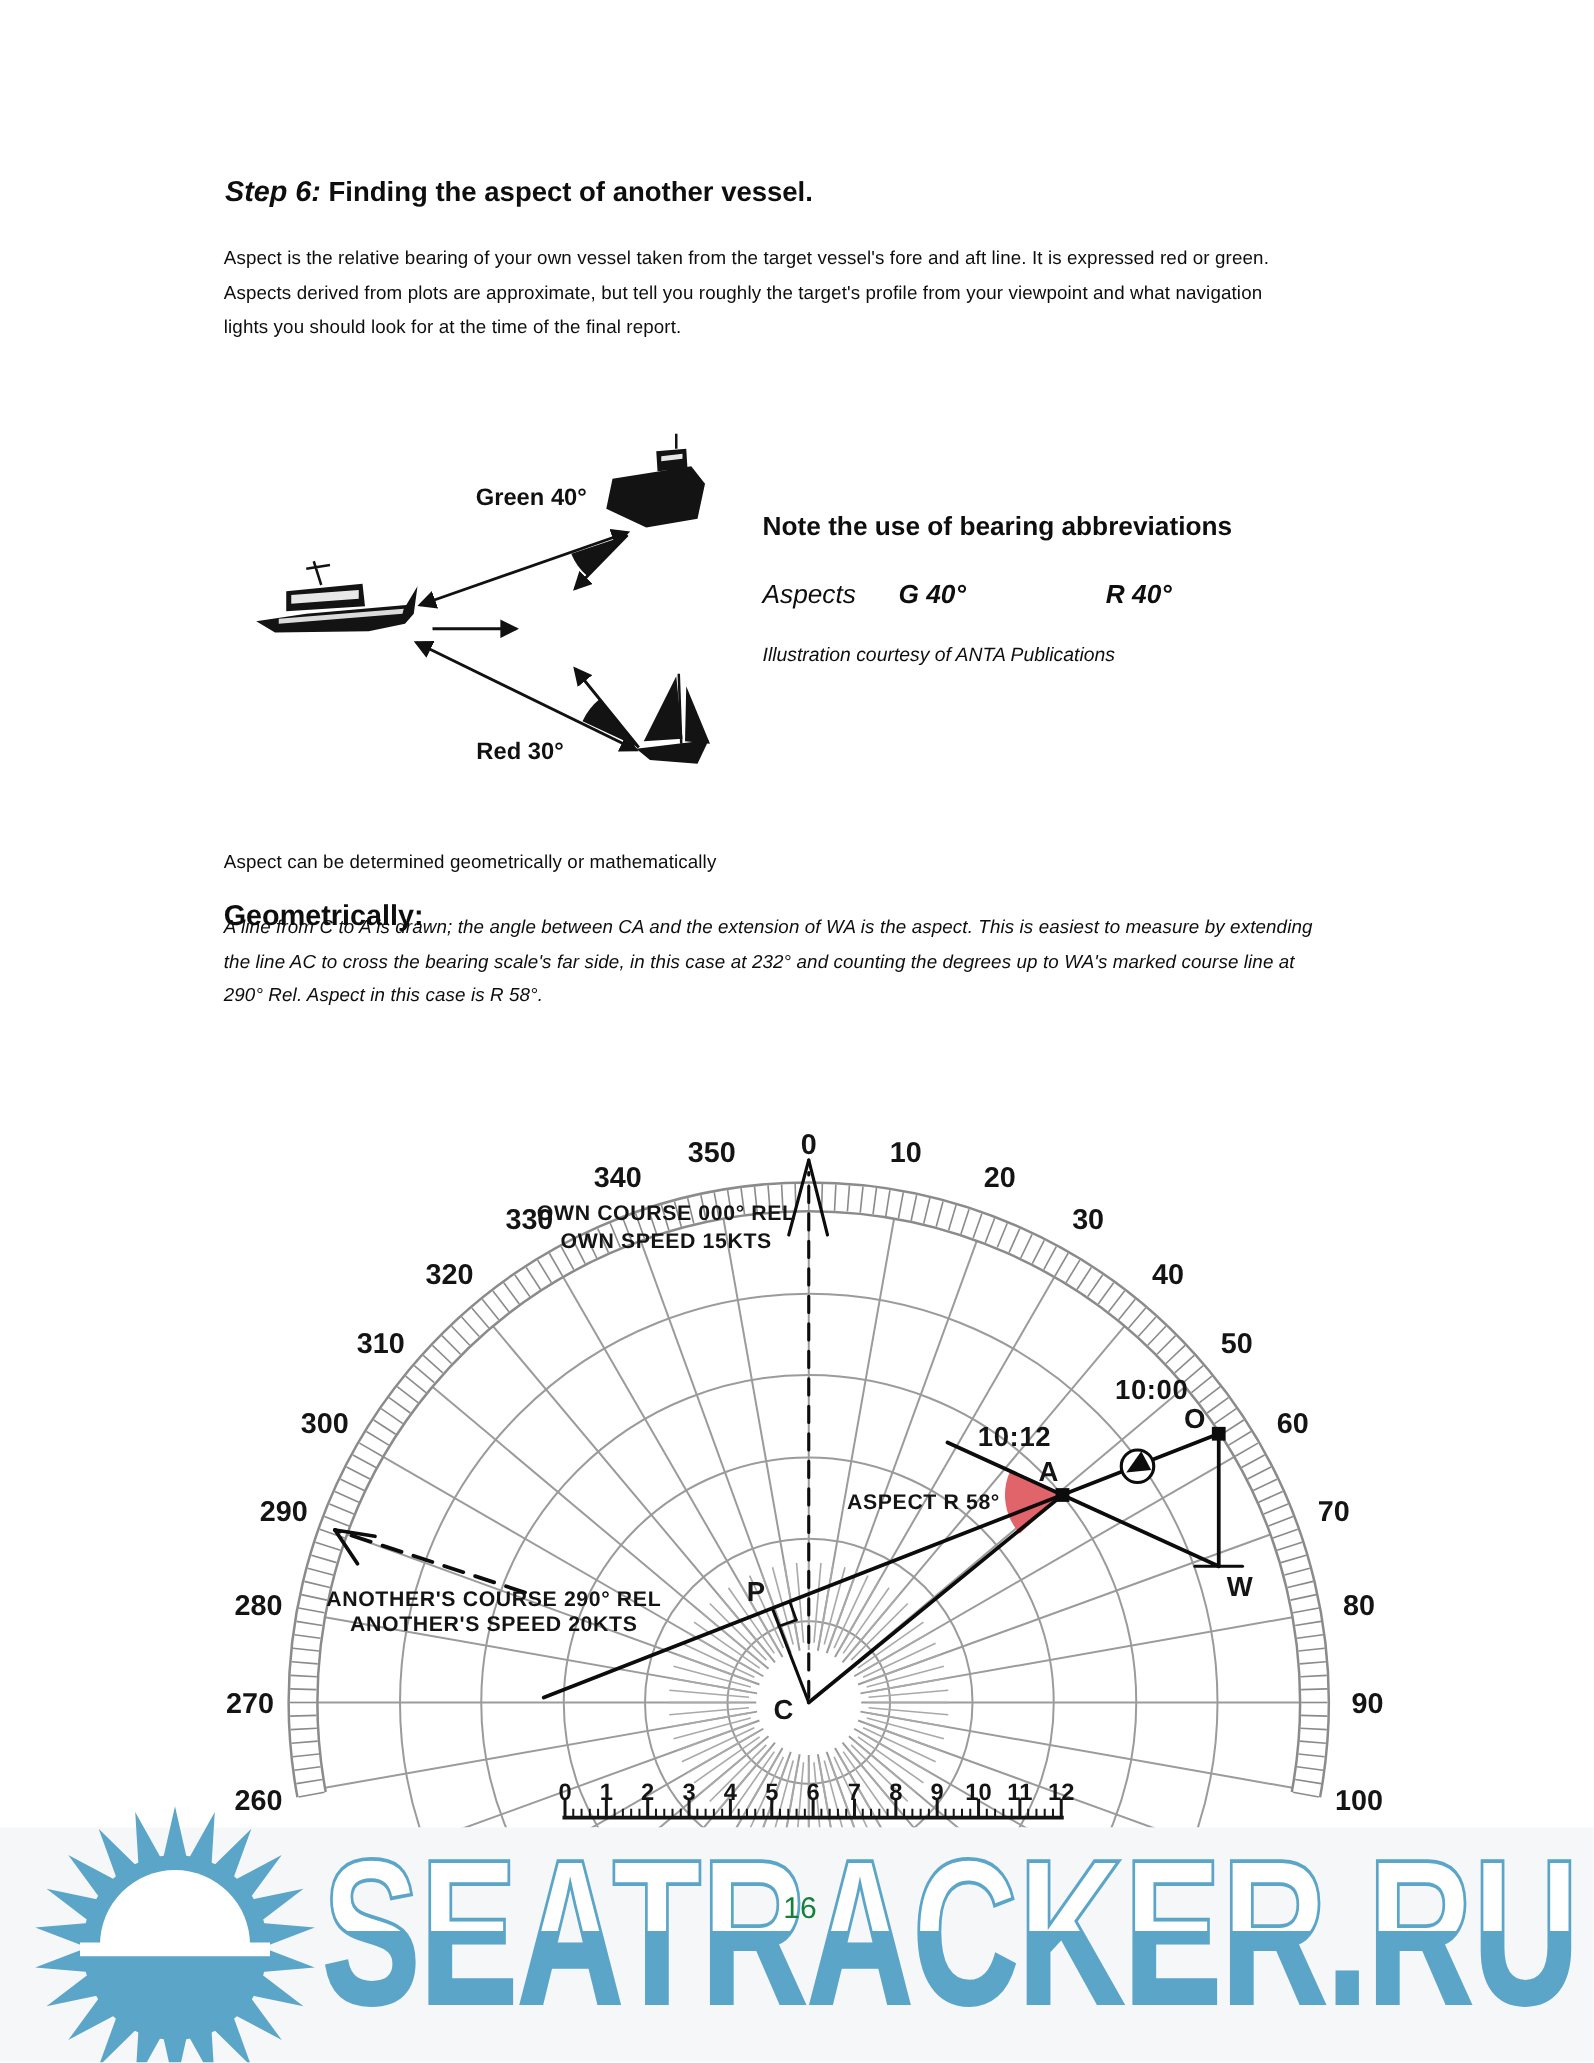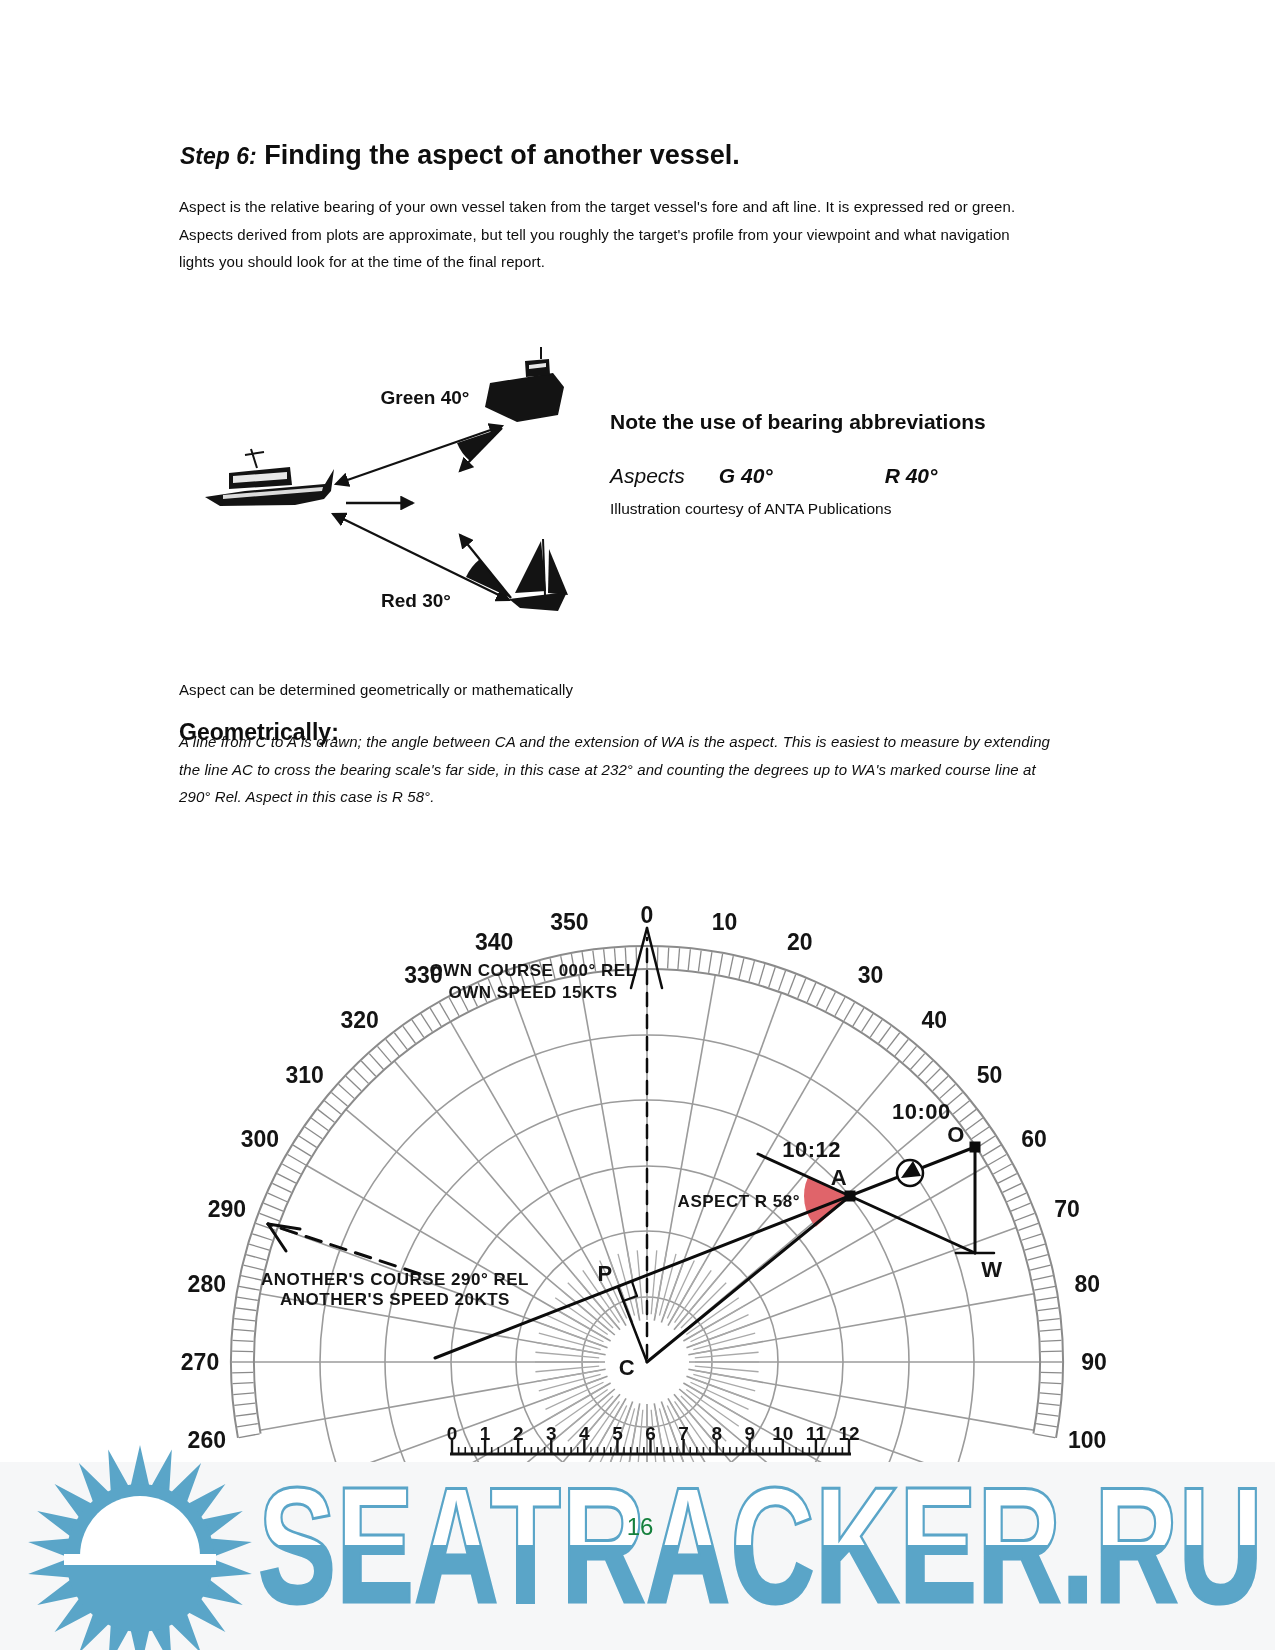--- a/index.html
+++ b/index.html
@@ -2,29 +2,29 @@
 <html><head>
 <meta charset="utf-8">
 <style>
   html,body{margin:0;padding:0;}
   body{
     width:1275px;height:1650px;position:relative;background:#ffffff;
     font-family:"Liberation Sans",sans-serif;color:#0e0e0e;overflow:hidden;
   }
   .abs{position:absolute;}
   .h1-step{font-size:23px;font-weight:bold;font-style:italic;}
-  .h1-rest{font-size:27px;font-weight:bold;margin-top:16px;}
+  .h1-rest{font-size:22px;font-weight:bold;margin-top:16px;}
   .para{font-size:15px;line-height:27.5px;letter-spacing:.1px;}
   .h2{font-size:23px;font-weight:bold;}
   .note-title{font-size:21px;font-weight:bold;}
   .note-row{font-size:21px;font-style:italic;margin-top:30px;}
   .note-label{display:inline-block;width:103px;}
   .note-v1{display:inline-block;width:160px;font-weight:bold;}
   .note-v2{display:inline-block;font-weight:bold;}
-  .note-caption{font-size:15.5px;margin-top:12px;}
+  .note-caption{font-size:15.5px;font-style:italic;margin-top:28px;}
   .pagenum{font-size:24px;color:#15803d;text-align:center;width:48px;}
   svg text{font-family:"Liberation Sans",sans-serif;}
   .wm-band{background:#f6f7f8;}
 </style>
 </head>
 <body>
 
 <div class="abs" style="left:180px;top:140px;">
   <span class="h1-step">Step 6:</span><span class="h1-rest"> Finding the aspect of another vessel.</span>
 </div>

